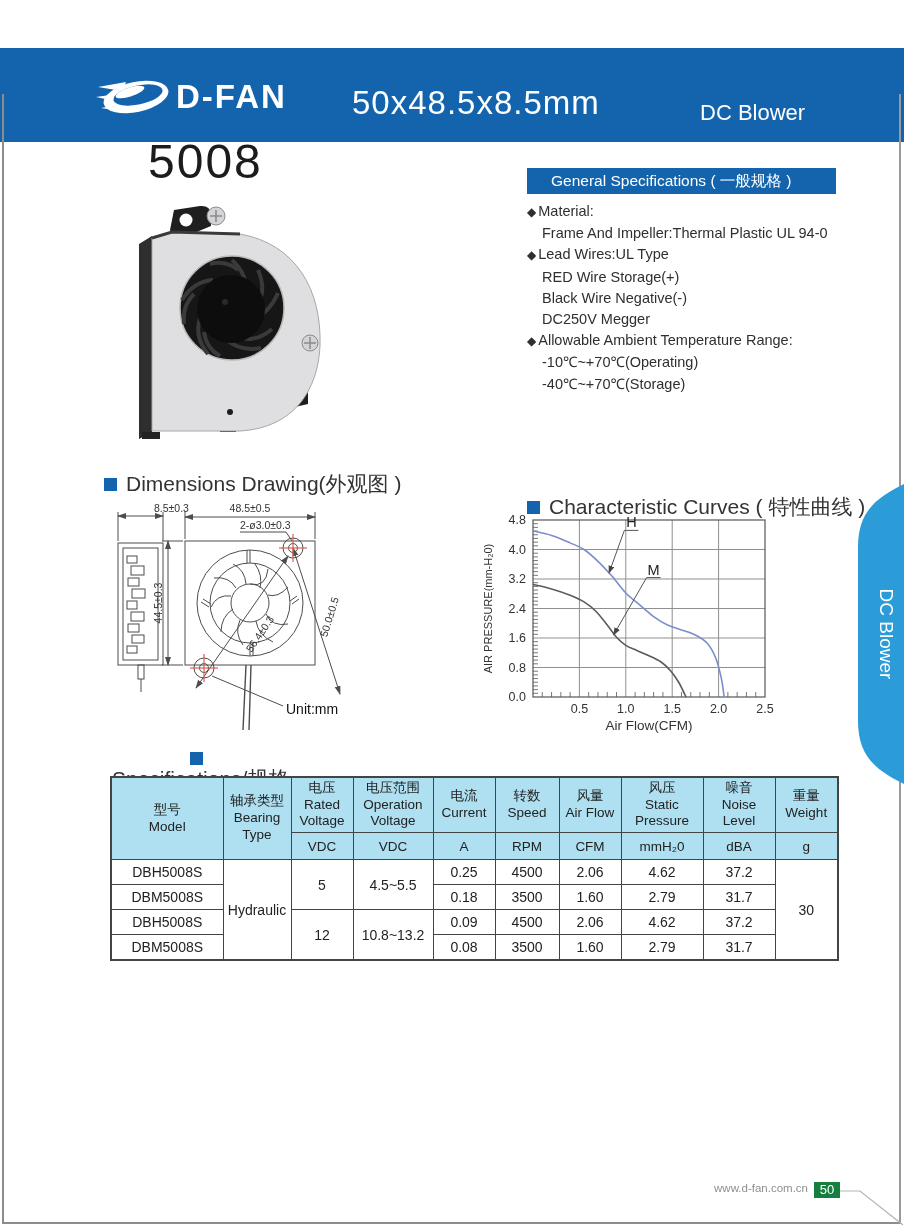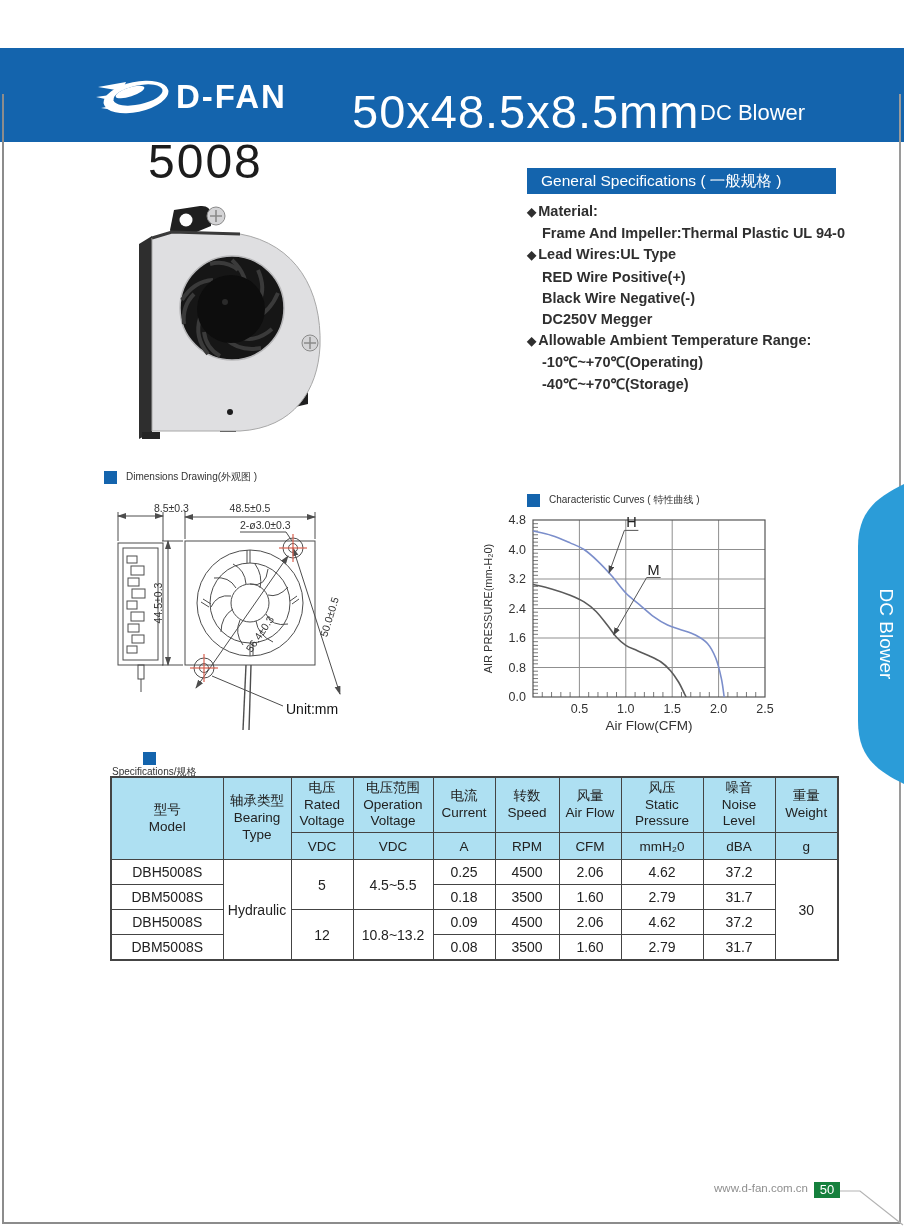--- a/index.html
+++ b/index.html
@@ -1,33 +1,33 @@
 <!DOCTYPE html>
 <html><head>
 <meta charset="utf-8">
 <style>
   html,body{margin:0;padding:0;background:#fff;}
   body{width:904px;height:1226px;position:relative;overflow:hidden;
        font-family:"Liberation Sans", sans-serif;color:#333;}
   .top-banner{position:absolute;left:0;top:0;width:904px;height:94px;background:#1464ad;margin-top:48px;}
   .logo-wrap{position:absolute;left:96px;top:26px;height:46px;display:flex;align-items:center;}
   .brand-name{color:#fff;font-size:33px;font-weight:bold;letter-spacing:2px;margin-left:6px;}
-  .size-title{position:absolute;left:352px;top:36px;color:#fff;font-size:47px;letter-spacing:1px;}
+  .size-title{position:absolute;left:352px;top:36px;color:#fff;font-size:33px;letter-spacing:1px;}
   .category-label{position:absolute;left:700px;top:52px;color:#fff;font-size:22px;}
   .page-frame{position:absolute;left:2px;top:94px;width:895px;height:1128px;
               border-left:2px solid #8c8c8c;border-right:2px solid #9a9a9a;border-bottom:2px solid #8c8c8c;}
   .model-number{position:absolute;left:148px;top:134px;font-size:48px;font-weight:500;color:#1c1c1c;letter-spacing:2px;}
   .fan-photo{position:absolute;left:112px;top:196px;}
   .gs-panel{position:absolute;left:527px;top:168px;width:309px;}
-  .gs-title{background:#1464ad;color:#fff;font-size:15.5px;height:26px;line-height:26px;padding-left:14px;}
-  .gs-list{margin-top:7px;font-size:14.5px;color:#2f2f2f;font-weight:bold;}
+  .gs-title{background:#1464ad;color:#fff;font-size:15.5px;height:26px;line-height:26px;padding-left:24px;}
+  .gs-list{margin-top:7px;font-size:14.5px;color:#2f2f2f;}
   .gs-line{line-height:21.2px;white-space:nowrap;}
   .gs-line .blt{font-size:12px;margin-right:2px;}
   .gs-line.cont{padding-left:15px;}
-  .sec-title{position:absolute;font-size:10px;color:#333;display:flex;align-items:center;}
+  .sec-title{position:absolute;font-size:21px;color:#333;display:flex;align-items:center;}
   .sec-title .sq{width:13px;height:13px;background:#1464ad;margin-right:9px;display:inline-block;}
   .dim-title{left:104px;top:470px;}
   .curves-title{left:527px;top:470px;margin-top:23px;}
   .spec-title{left:112px;top:752px;flex-direction:column;}
   .dim-drawing{position:absolute;left:100px;top:496px;}
   .curve-chart{position:absolute;left:478px;top:498px;}
   .side-tab{position:absolute;left:850px;top:484px;z-index:5;}
   .spec-table{position:absolute;left:110px;top:776px;width:727px;border-collapse:collapse;
               font-size:13.5px;color:#222;table-layout:fixed;border:2px solid #444;}
   .spec-table td{border:1px solid #444;text-align:center;padding:1px 2px;}
@@ -94,21 +94,21 @@
   <path d="M192,147 L204,147 M198,141 L198,153" stroke="#8a8a8a" stroke-width="1.5"></path>
   <circle cx="118" cy="216" r="3" fill="#1d1d1d"></circle>
 </svg>
 
 <div class="gs-panel">
   <div class="gs-title">General Specifications ( 一般规格 )</div>
   <div class="gs-list" id="gs-list">
       <div class="gs-line"><span class="blt">◆</span>Material:</div>
       <div class="gs-line cont">Frame And Impeller:Thermal Plastic UL 94-0</div>
       <div class="gs-line"><span class="blt">◆</span>Lead Wires:UL Type</div>
-      <div class="gs-line cont">RED Wire Positive(+)</div>
+      <div class="gs-line cont">RED Wire Storage(+)</div>
       <div class="gs-line cont">Black Wire Negative(-)</div>
       <div class="gs-line cont">DC250V Megger</div>
       <div class="gs-line"><span class="blt">◆</span>Allowable Ambient Temperature Range:</div>
       <div class="gs-line cont">-10℃~+70℃(Operating)</div>
       <div class="gs-line cont">-40℃~+70℃(Storage)</div>
     </div>
 </div>
 
 <div class="sec-title dim-title">
   <span class="sq"></span>

